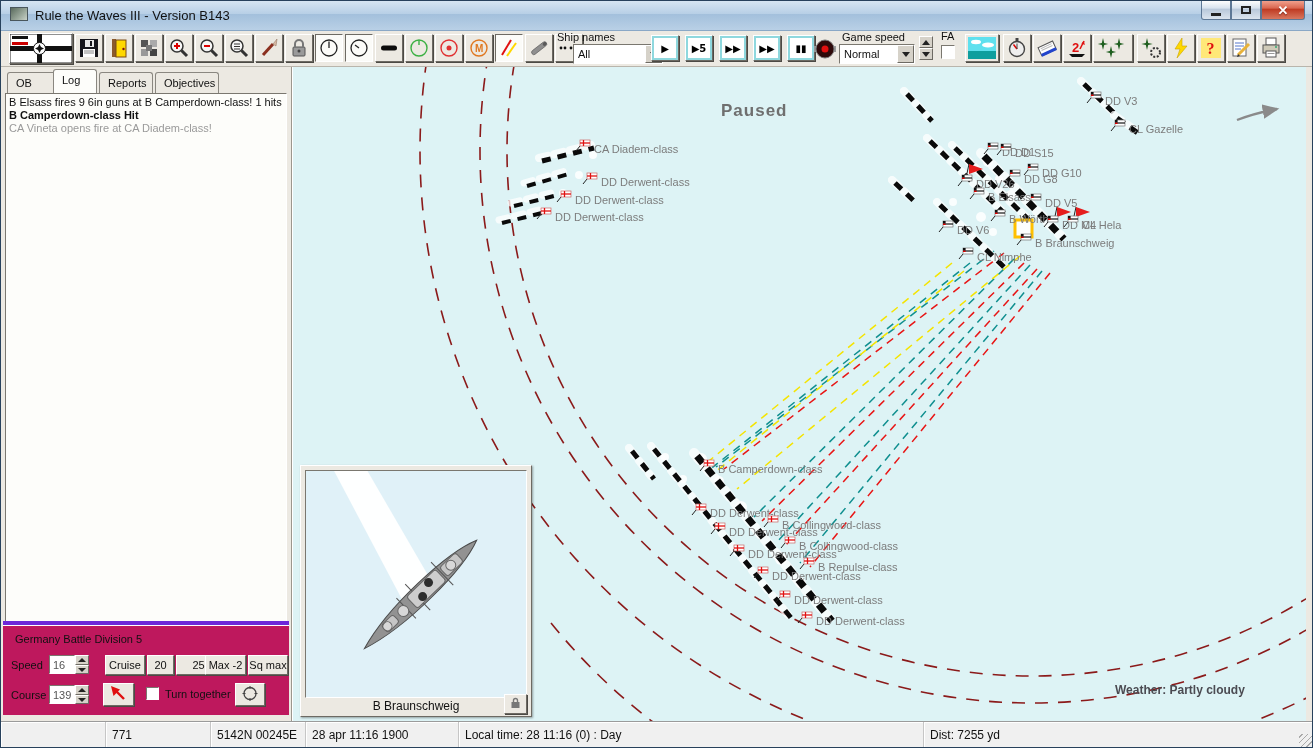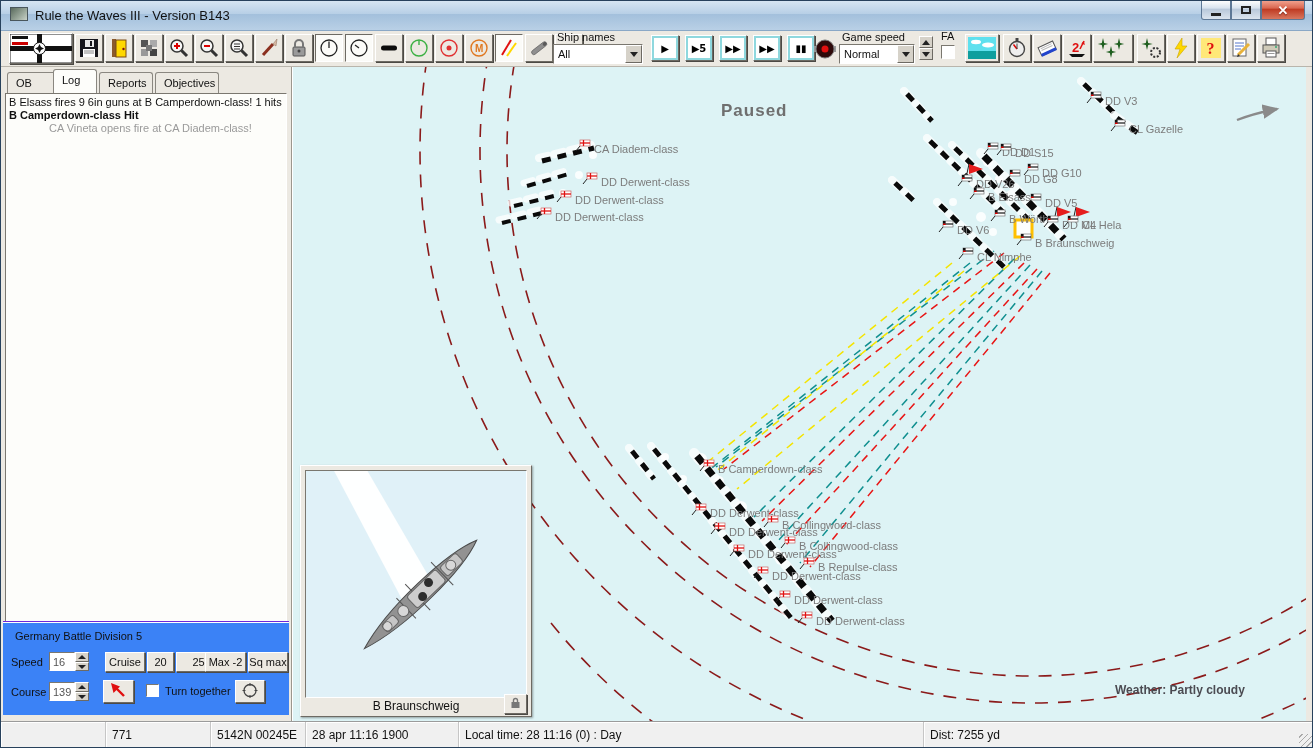--- a/index.html
+++ b/index.html
@@ -45,23 +45,23 @@
   .cbox{background:#fff;border:1px solid;border-color:#7a776f #fff #fff #7a776f;width:14px;height:14px;}
   
   #leftpanel{position:absolute;left:0;top:66px;width:291px;height:654px;background:#ece9e2;border-right:1px solid #9b978e;}
   .tab{position:absolute;top:5px;height:21px;background:#ece9e2;border:1px solid #8a8780;border-bottom:none;
        border-radius:3px 3px 0 0;font-size:11px;padding:4px 8px 0 8px;color:#111;}
   .tab.active{background:#fdfdfa;top:2px;height:24px;z-index:2;}
   #logbox{position:absolute;left:4px;top:26px;width:282px;height:590px;background:#fdfdfa;
       border:1px solid;border-color:#7a776f #fff #fff #7a776f;font-size:11px;padding:2px 3px;line-height:13px;}
   .logline{color:#111;}
   .logline.b{font-weight:bold;}
-  .logline.dim{color:#9a9a9a;margin-left:40px;}
-  #divbox{position:absolute;left:2px;top:554px;width:286px;height:94px;background:#3b82f6;
-      border-top:1px solid #6d28d9;box-shadow:0 1px 0 #fff inset;}
+  .logline.dim{color:#9a9a9a;}
+  #divbox{position:absolute;left:2px;top:554px;width:286px;height:94px;background:#be185d;
+      border-top:4px solid #6d28d9;box-shadow:0 1px 0 #fff inset;}
   .small{font-size:11px;color:#111;}
   .pbtn{position:absolute;height:20px;background:#ece9e2;font-size:11px;color:#111;padding:0;
       border:1px solid;border-color:#fff #6d6a63 #6d6a63 #fff;box-shadow:1px 1px 0 #4c4a45;}
   .valbox{height:19px;background:#fff;border:1px solid;border-color:#7a776f #fff #fff #7a776f;
       font-size:11px;color:#555;padding:3px 2px 0 3px;}
   
   #maparea{position:absolute;left:291px;top:66px;width:1014px;height:654px;background:#ddf3f5;
       border-left:1px solid #fff;overflow:hidden;}
   #paused{position:absolute;left:428px;top:18px;font-size:17px;font-weight:bold;color:#6f6f6f;letter-spacing:1px;margin-top:16px;}
   #weatherblk{position:absolute;left:822px;top:570px;font-size:12px;font-weight:bold;color:#4b4b52;line-height:21.5px;white-space:pre;}
@@ -232,21 +232,21 @@
       <svg width="24" height="24" viewBox="0 0 24 24">
         <circle cx="4" cy="12" r="1.4" fill="#111"></circle>
           <circle cx="8" cy="12" r="1.4" fill="#111"></circle>
           <circle cx="14" cy="12" r="1.4" fill="#111"></circle>
           <circle cx="18" cy="12" r="1.4" fill="#111"></circle>
           <circle cx="22" cy="12" r="1.4" fill="#111"></circle>
       </svg>
     </button>
 
     <span class="tlabel" style="left:556px">Ship names</span>
-    <div class="dd" style="left:552px;top:13px;width:90px">
+    <div class="dd" style="left:572px;top:13px;width:90px">
       <span class="ddv">All</span>
       <span class="dda">
           <span class="tri"></span>
         </span>
     </div>
 
     <button class="playbtn" style="left:650px">▶</button>
     <button class="playbtn" style="left:684px">▶5</button>
     <button class="playbtn" style="left:718px">▶▶</button>
     <button class="playbtn" style="left:752px">▶▶</button>

